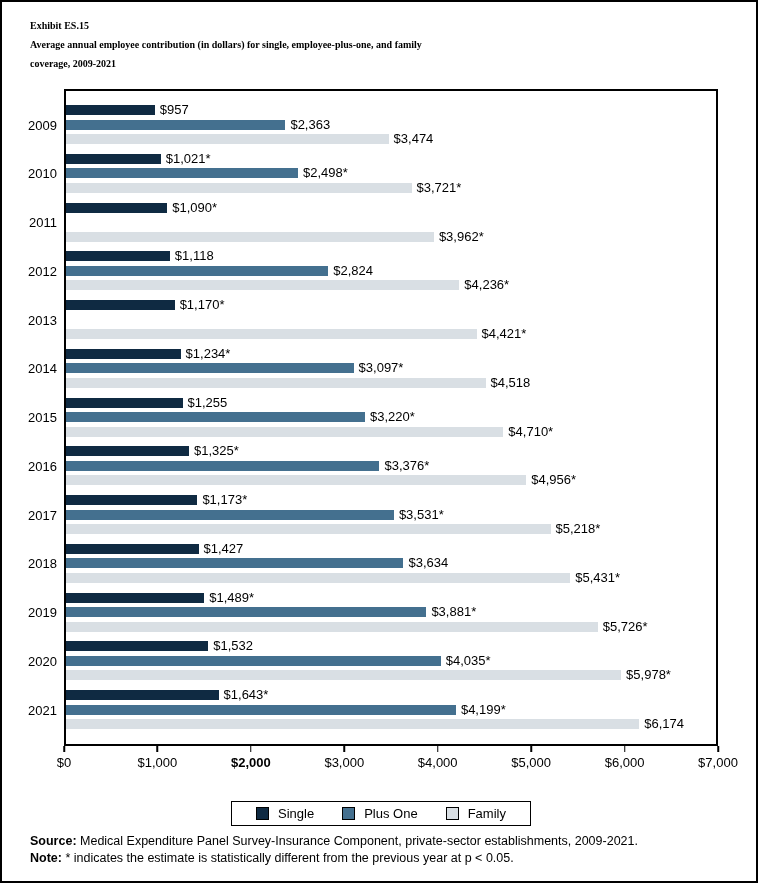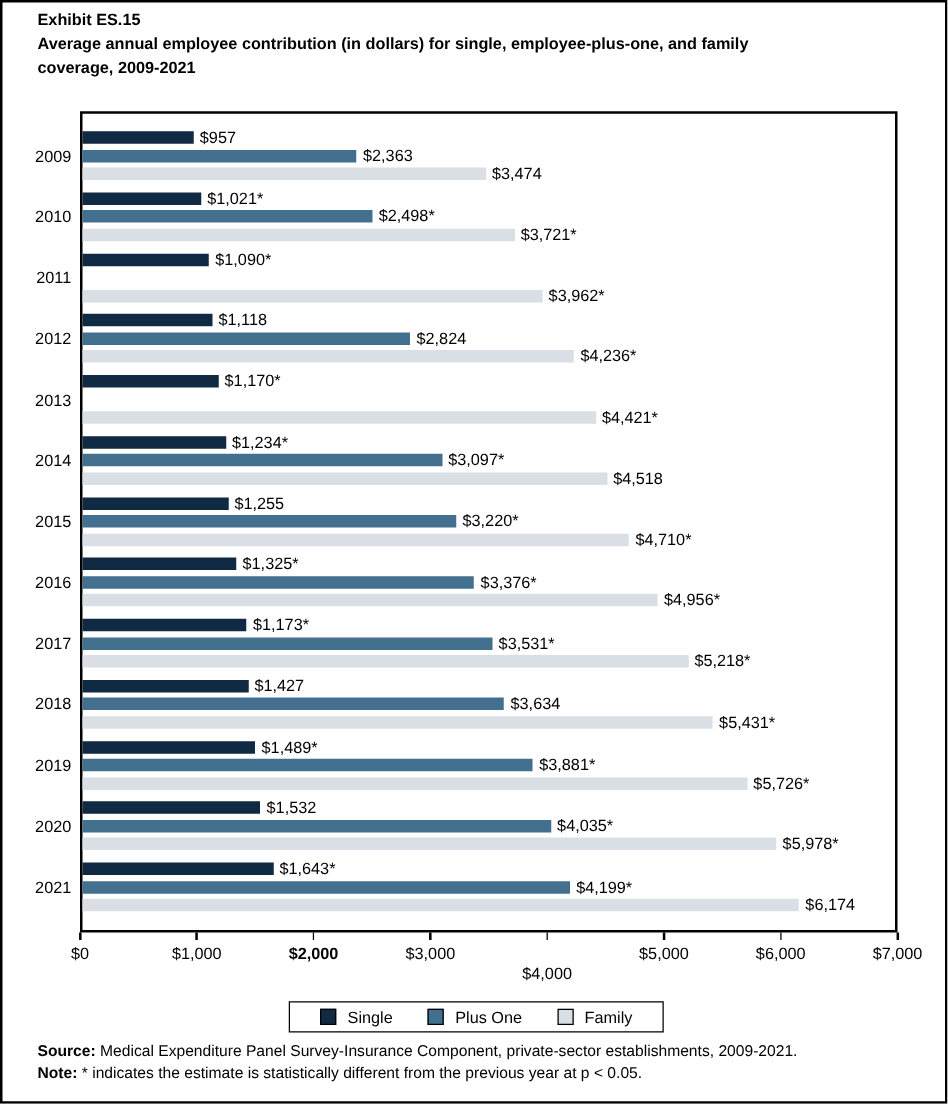--- a/index.html
+++ b/index.html
@@ -9,22 +9,22 @@
     font-family: "Liberation Sans", "DejaVu Sans", sans-serif;
     color: #000;
     position: relative;
   }
   .frame {
     position: absolute; inset: 0;
     border: 2px solid #000;
     background: #fff;
   }
   .title-block {
-    position: absolute; left: 28px; top: 4px; width: 706px;
-    font-weight: bold; font-size: 13px; line-height: 19px;
+    position: absolute; left: 28px; top: 14px; width: 706px;
+    font-weight: bold; font-size: 10px; line-height: 19px; font-family: Liberation Serif, serif;
   }
   .chart-wrap { position: absolute; left: 62px; top: 87px; width: 654px; }
   .plot {
     position: relative;
     width: 654px; height: 657px;
     border: 2px solid #000;
     background: #fff;
   }
   .groups {
     position: absolute; inset: 0;
@@ -286,21 +286,21 @@
     <div class="tick-row" id="tick-row">
         <div class="tick-mark" style="left: 0%;"></div>
         <div class="tick-label" style="left: 0%;">$0</div>
         <div class="tick-mark" style="left: 14.2857%;"></div>
         <div class="tick-label" style="left: 14.2857%;">$1,000</div>
         <div class="tick-mark" style="left: 28.5714%;"></div>
         <div class="tick-label" style="left: 28.5714%; font-weight: bold;">$2,000</div>
         <div class="tick-mark" style="left: 42.8571%;"></div>
         <div class="tick-label" style="left: 42.8571%;">$3,000</div>
         <div class="tick-mark" style="left: 57.1429%;"></div>
-        <div class="tick-label" style="left: 57.1429%; margin-top: 16px;">$4,000</div>
+        <div class="tick-label" style="left: 57.1429%;">$4,000</div>
         <div class="tick-mark" style="left: 71.4286%;"></div>
         <div class="tick-label" style="left: 71.4286%;">$5,000</div>
         <div class="tick-mark" style="left: 85.7143%;"></div>
         <div class="tick-label" style="left: 85.7143%;">$6,000</div>
         <div class="tick-mark" style="left: 100%;"></div>
         <div class="tick-label" style="left: 100%;">$7,000</div>
       </div>
   </div>
 
   <div class="legend-wrap">

